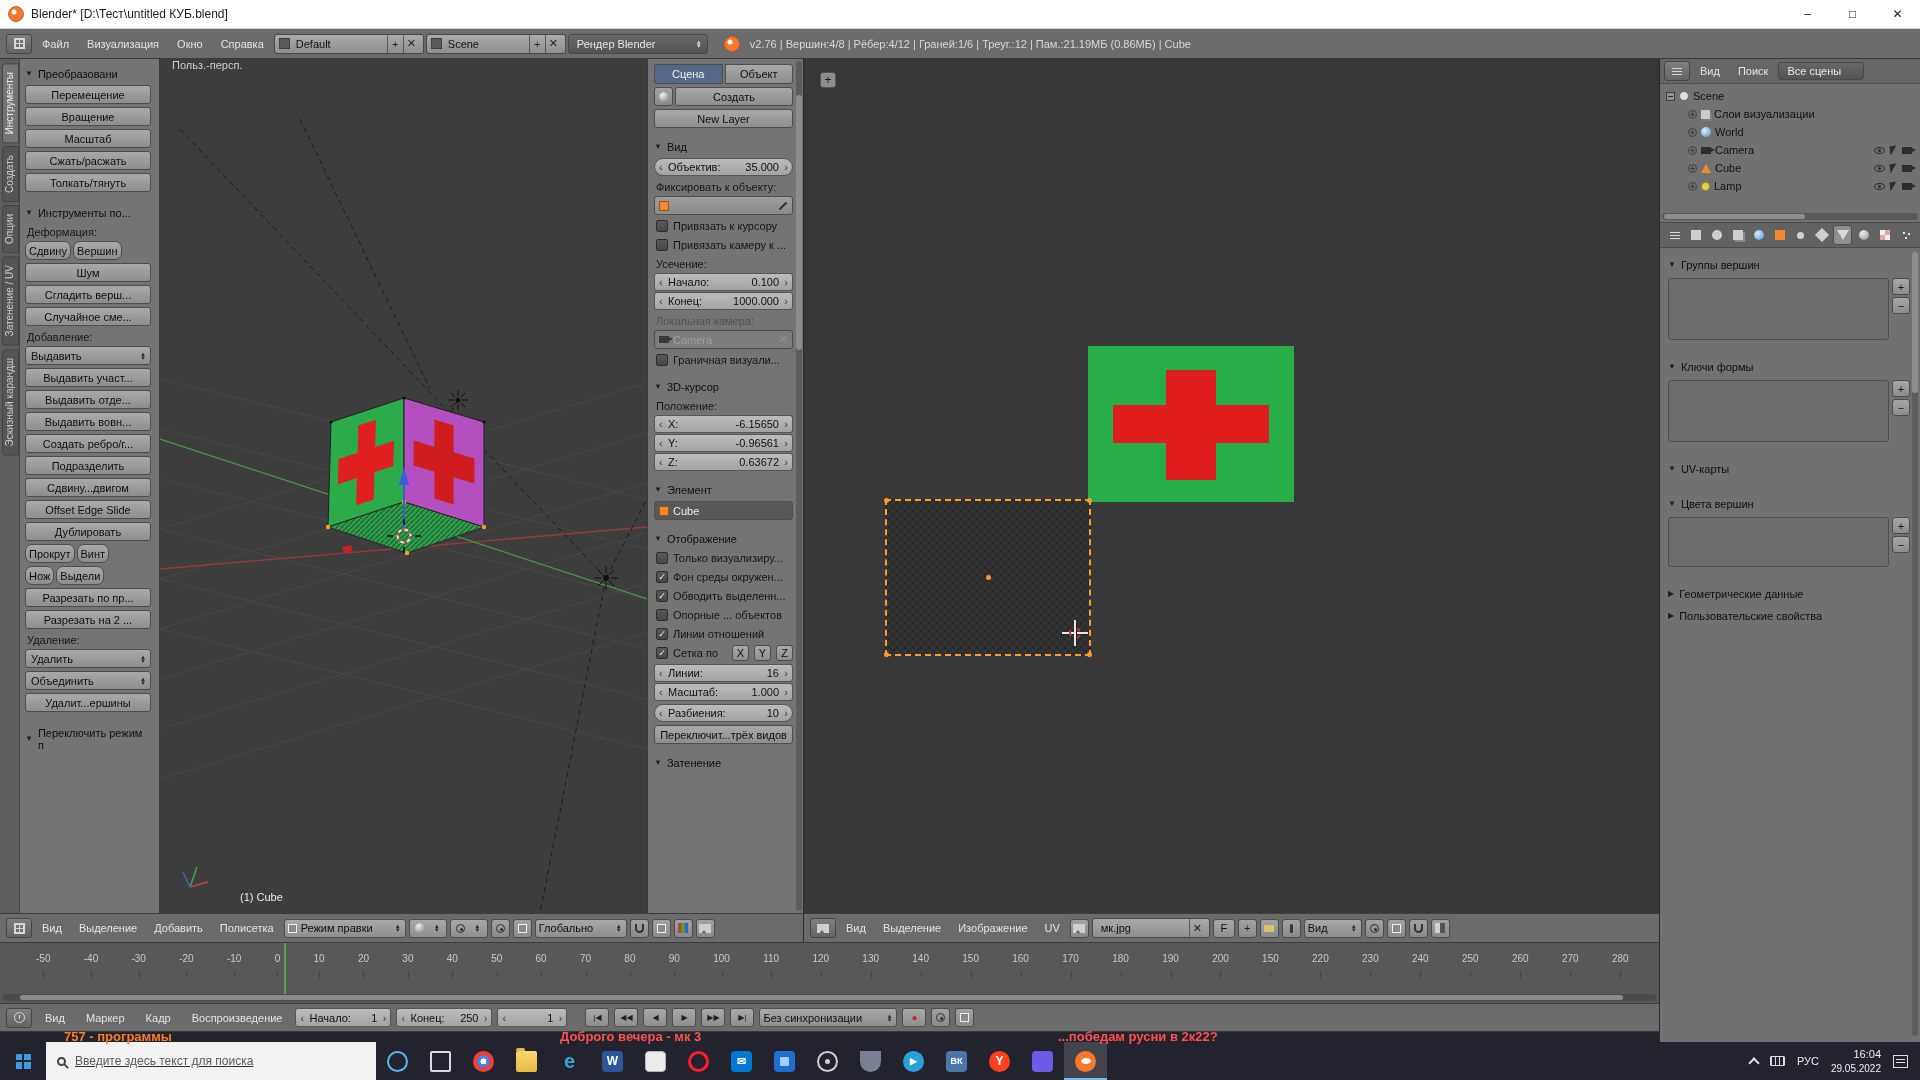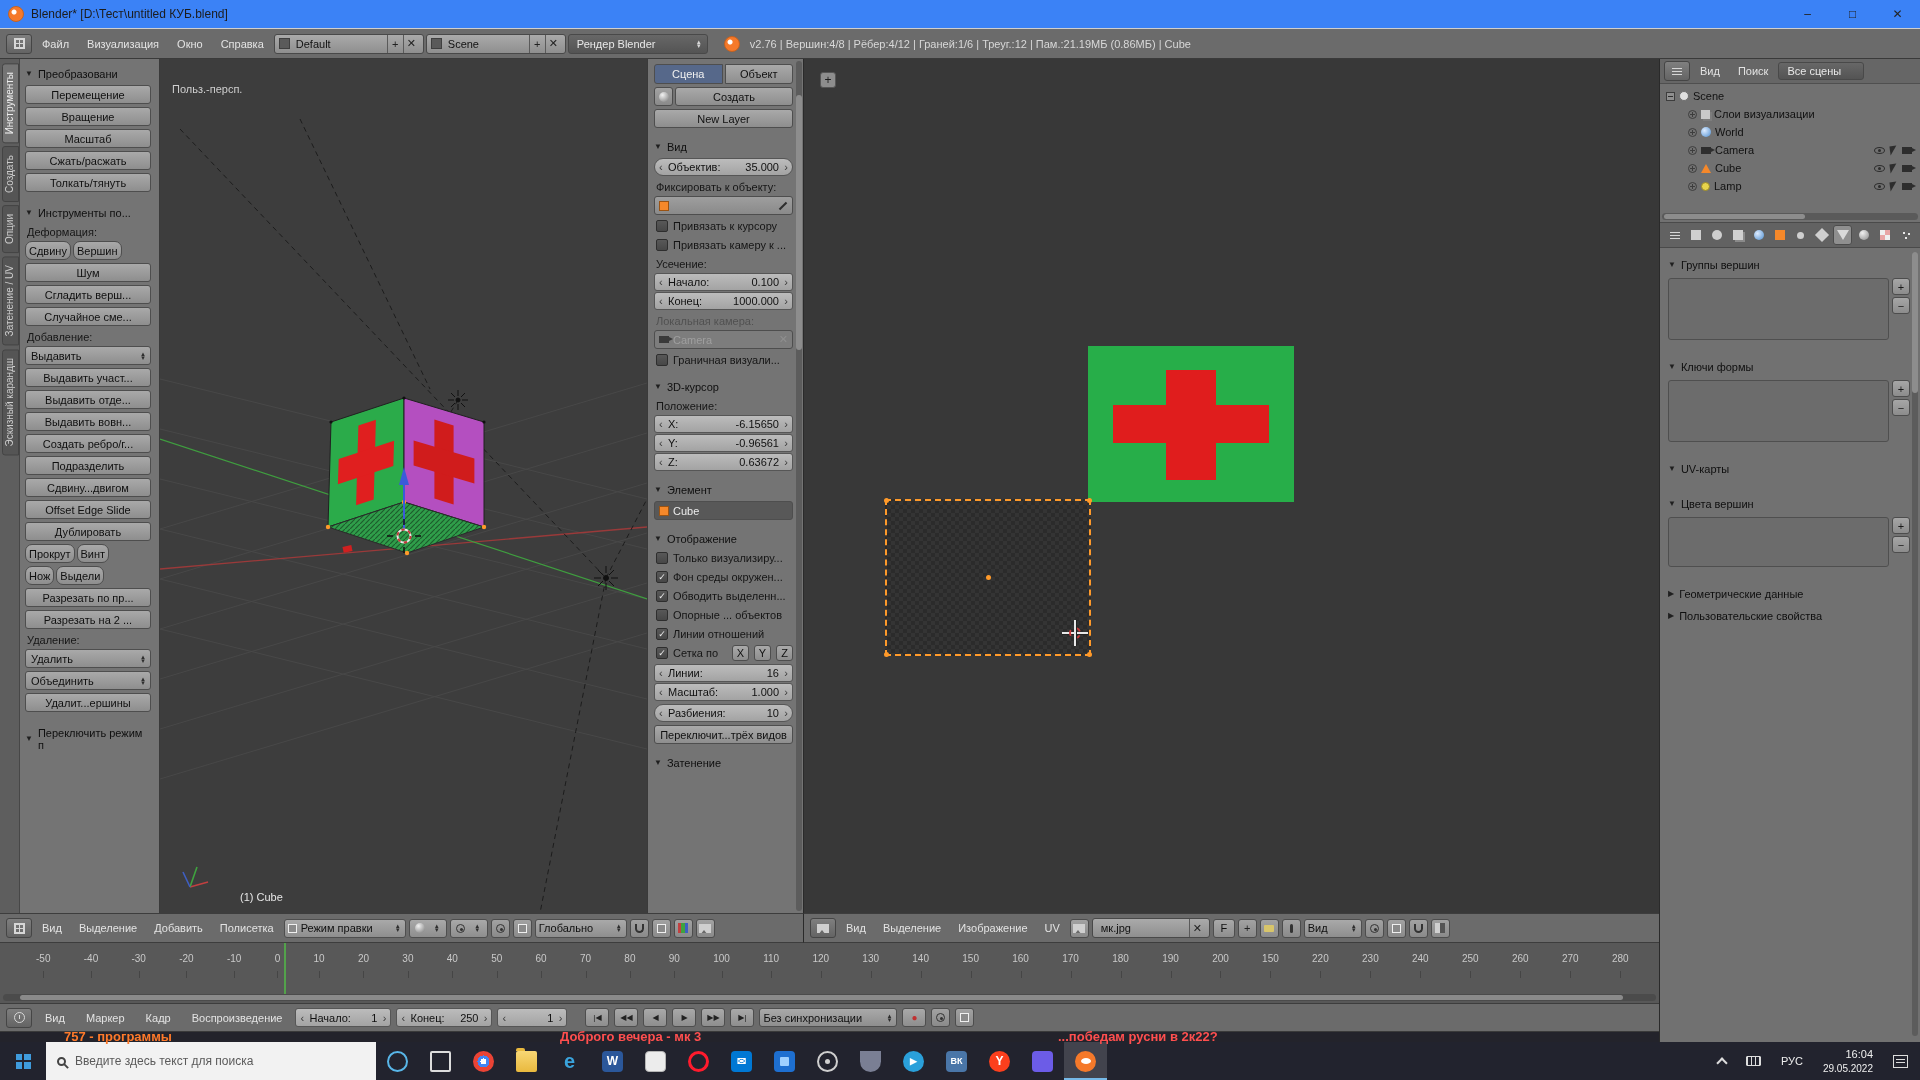--- a/index.html
+++ b/index.html
@@ -2,21 +2,21 @@
 <html><head>
 <meta charset="utf-8">
 <style>
   * { box-sizing:border-box; margin:0; padding:0; }
   body { background:#000; }
   #root { position:relative; width:1920px; height:1080px; overflow:hidden;
           font-family:"Liberation Sans", sans-serif; font-size:11px; color:#141414; background:#4a4a4a; }
   .abs { position:absolute; }
 
   
-  #titlebar { left:0; top:0; width:1920px; height:29px; background:#3b82f6; display:flex; align-items:center; border-bottom:1px solid #cfcfcf; }
+  #titlebar { left:0; top:0; width:1920px; height:29px; background:#ffffff; display:flex; align-items:center; border-bottom:1px solid #cfcfcf; }
   .blogo-sm { width:16px; height:16px; margin-left:8px; border-radius:50%; background:radial-gradient(circle at 36% 36%, #fff 0 2px, #f5792a 3px 100%); border:1px solid #c8621e; }
   .tb-title { margin-left:7px; font-size:12px; color:#1c1c1c; }
   .win-controls { margin-left:auto; display:flex; height:100%; }
   .win-btn { width:45px; height:100%; display:flex; align-items:center; justify-content:center; font-size:12px; color:#222; }
 
   
   #topbar { left:0; top:29px; width:1920px; height:30px; background:#6b6b6b; border-bottom:1px solid #3a3a3a;
             display:flex; align-items:center; gap:2px; padding:0 6px; }
   .hmenu { color:#e3e3e3; padding:0 8px; line-height:28px; }
   .etype { width:26px; height:20px; background:linear-gradient(#7f7f7f,#646464); border:1px solid #454545; border-radius:3px; display:flex; align-items:center; justify-content:center; }
@@ -68,21 +68,21 @@
             display:flex; flex-direction:column; gap:3px; padding:4px 0 0 2px; }
   .vtab { writing-mode:vertical-rl; transform:rotate(180deg); background:#555555; color:#cdcdcd; border:1px solid #444;
           border-radius:0 3px 3px 0; padding:8px 1px; font-size:10px; }
   .vtab.active { background:#747474; color:#ededed; }
   #tshelf { left:20px; top:59px; width:140px; height:854px; background:#747474; border-right:1px solid #3a3a3a;
             display:flex; flex-direction:column; gap:3px; padding:6px 8px 0 5px; }
   #tshelf .bbtn { flex:none; }
 
   
   #view3d { left:160px; top:59px; width:487px; height:854px; background:#3d3d3d; overflow:hidden; }
-  .vlabel { position:absolute; left:12px; top:24px; color:#cfcfcf; }
+  .vlabel { position:absolute; left:12px; top:0; color:#cfcfcf; }
   .olabel { position:absolute; left:80px; bottom:10px; color:#e6e6e6; }
 
   
   #npanel { left:647px; top:59px; width:156px; height:854px; background:#747474; border-left:1px solid #3a3a3a;
             display:flex; flex-direction:column; gap:3px; padding:5px 10px 0 6px; overflow:hidden; }
   .ntab { flex:1; height:20px; display:flex; align-items:center; justify-content:center; border:1px solid #4e4e4e; color:#101010;
           background:linear-gradient(#a9a9a9,#8e8e8e); }
   .ntab.first { border-radius:3px 0 0 3px; }
   .ntab.last { border-radius:0 3px 3px 0; }
   .ntab.active { background:#56688a; color:#f0f0f0; }
@@ -205,21 +205,21 @@
   .frag.f0 { left:64px; color:#ff7a2a; } .frag.f1 { left:560px; color:#ff4f4f; } .frag.f2 { left:1058px; color:#ff4f4f; }
 
   
   #taskbar { left:0; top:1042px; width:1920px; height:38px; background:#22232e; display:flex; align-items:stretch; }
   .tstart { width:46px; display:flex; align-items:center; justify-content:center; }
   .winlogo { width:15px; height:15px; display:grid; grid-template:1fr 1fr / 1fr 1fr; gap:2px; }
   .winlogo span { background:#3f9bdc; }
   .tsearch { width:330px; background:#f2f2f2; display:flex; align-items:center; gap:9px; padding:0 11px; }
   .mag { width:9px; height:9px; border:2px solid #444; border-radius:50%; position:relative; flex:none; }
   .mag::after { content:""; position:absolute; width:6px; height:2px; background:#444; right:-5px; bottom:-3px; transform:rotate(45deg); }
-  .tsearch input { border:none; outline:none; background:transparent; width:100%; font-size:12px; color:#333; font-family:"Liberation Sans",sans-serif; }
+  .tsearch input { border:none; outline:none; background:transparent; width:100%; font-size:12px; color:#333; font-family:"Liberation Sans",sans-serif;text-decoration:underline; }
   .tsearch input::placeholder { color:#5a5a5a; }
   .ticon { width:43px; display:flex; align-items:center; justify-content:center; }
   .ticon.active { background:rgba(255,255,255,.15); box-shadow:inset 0 -2px 0 #76b9e8; }
   .app { width:21px; height:21px; border-radius:4px; display:flex; align-items:center; justify-content:center; color:#fff; font-size:12px; font-weight:bold; }
   .a-cortana { border:2px solid #58b6e8; border-radius:50%; background:transparent; }
   .a-taskview { border:2px solid #dcdcdc; border-radius:2px; background:transparent; }
   .a-chrome { border-radius:50%; background:radial-gradient(circle at 50% 50%, #fff 0 3px, #4285f4 3px 6px, #ea4335 6px 100%); }
   .a-folder { background:linear-gradient(#f8d775,#e9b93e); border-radius:2px; position:relative; }
   .a-folder::before { content:""; position:absolute; top:-3px; left:0; width:9px; height:3px; background:#e9b93e; border-radius:2px 2px 0 0; }
   .a-edge { background:transparent; color:#3aa3dc; font-size:20px; } .a-edge::after { content:"e"; }
@@ -230,21 +230,21 @@
   .a-photos { background:#1e6fd0; } .a-photos::after { content:""; width:9px; height:9px; background:#9fd0ff; border-radius:1px; }
   .a-settings { border:2px solid #cfcfcf; border-radius:50%; background:transparent; position:relative; }
   .a-settings::after { content:""; width:5px; height:5px; background:#cfcfcf; border-radius:50%; }
   .a-defender { background:#7a7f94; border-radius:0 0 50% 50%; }
   .a-telegram { background:#2aa0da; border-radius:50%; } .a-telegram::after { content:"▶"; font-size:9px; }
   .a-vk { background:#4a76a8; font-size:9px; } .a-vk::after { content:"ВК"; }
   .a-yandex { background:#fc3f1d; border-radius:50%; } .a-yandex::after { content:"Y"; }
   .a-app2 { background:#6c5ce7; }
   .a-blender { background:#f5792a; border-radius:50%; position:relative; }
   .a-blender::after { content:""; width:10px; height:6px; background:#fff; border-radius:50%; }
-  .tray { margin-left:auto; display:flex; align-items:center; gap:20px; padding:0 12px; color:#efefef; }
+  .tray { margin-left:auto; display:flex; align-items:center; gap:12px; padding:0 12px; color:#efefef; }
   .chev { width:8px; height:8px; border-left:2px solid #ddd; border-top:2px solid #ddd; transform:rotate(45deg); margin-top:4px; }
   .kbdi { width:15px; height:10px; border:1px solid #ddd; border-radius:1px; background:repeating-linear-gradient(90deg,#ddd 0 1px,transparent 1px 4px); }
   .clock { text-align:right; line-height:1.3; font-size:11px; }
   .action { width:15px; height:13px; border:1px solid #ddd; position:relative; }
   .action::after { content:""; position:absolute; left:2px; right:2px; top:3px; height:1px; background:#ddd; box-shadow:0 3px 0 #ddd; }
 </style>
 </head>
 <body>
 
 <div id="root">

